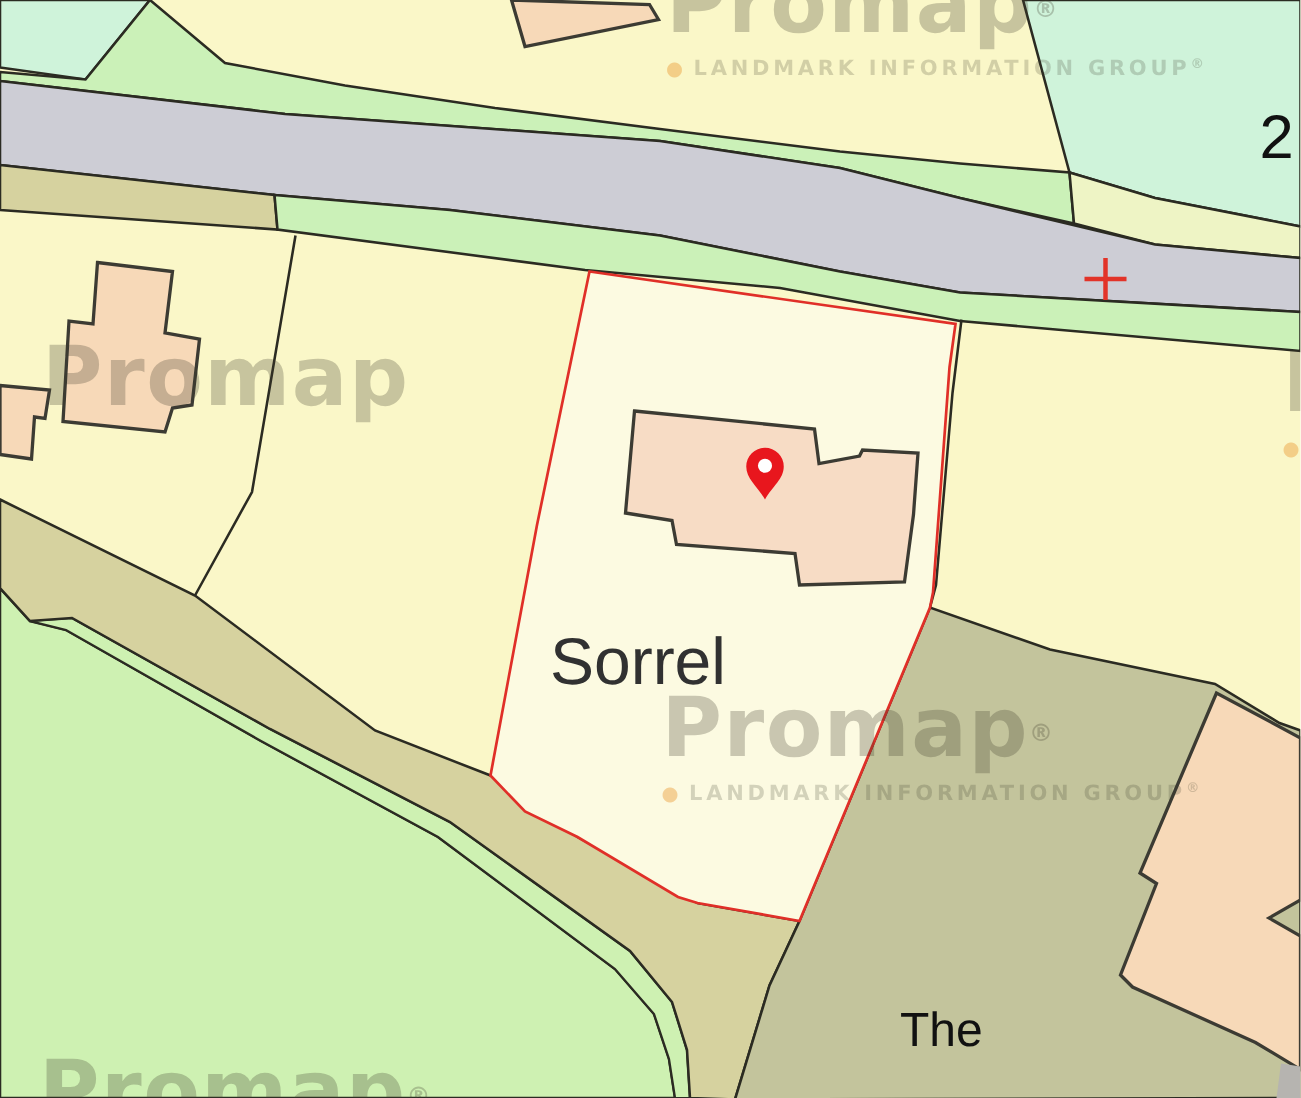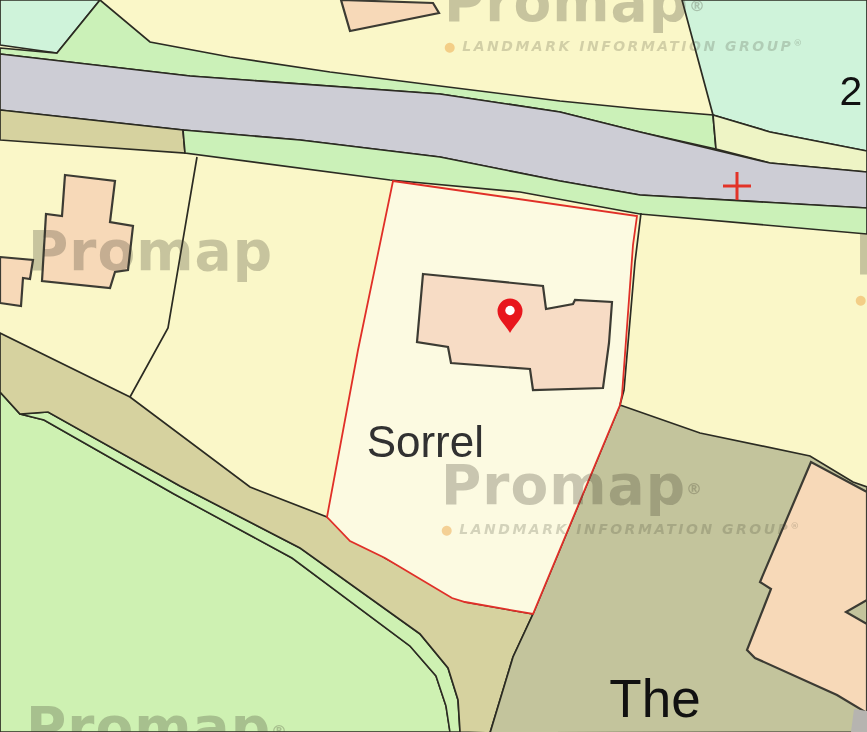--- a/index.html
+++ b/index.html
@@ -9,32 +9,32 @@
     font-family:"Liberation Sans", sans-serif;
   }
   #map-svg{position:absolute;left:0;top:0;}
   .map-label{
     position:absolute;color:#2e2e2e;
     font-family:"Liberation Sans", sans-serif;
     pointer-events:none;white-space:nowrap;
   }
   .lbl-property{left:318px;top:416px;width:166px;text-align:right;
     font-size:44px;line-height:51px;color:#313131;}
-  .lbl-neighbor{left:600px;top:668px;width:110px;text-align:center;font-size:53px;color:#111;}
+  .lbl-neighbor{left:600px;top:668px;width:110px;text-align:left;font-size:32px;color:#111;}
   .lbl-plot{left:833px;top:68px;width:36px;text-align:center;font-size:41px;color:#111;}
   .wm{position:absolute;pointer-events:none;white-space:nowrap;}
   .wm-big{
     font-family:"DejaVu Sans", sans-serif;font-weight:bold;
     font-size:55px;line-height:58px;letter-spacing:1px;
     color:rgba(62,60,44,0.27);
   }
   .wm-reg{font-size:16px;vertical-align:top;position:relative;top:4px;letter-spacing:0;}
   .wm-sub{
     margin-top:7px;font-family:"DejaVu Sans", sans-serif;font-weight:bold;
-    font-size:14px;letter-spacing:2.5px;color:rgba(62,60,44,0.21);font-style:italic;
+    font-size:14px;letter-spacing:2.5px;color:rgba(62,60,44,0.21);
   }
   .wm-dot{color:rgba(233,150,45,0.42);font-size:13px;margin-right:7px;letter-spacing:0;}
   .wm-sub .wm-reg{font-size:9px;top:0;}
 </style>
 </head>
 <body>
 
 <div id="stage">
 
   <svg id="map-svg" width="867" height="732" viewBox="0 0 867 732">

